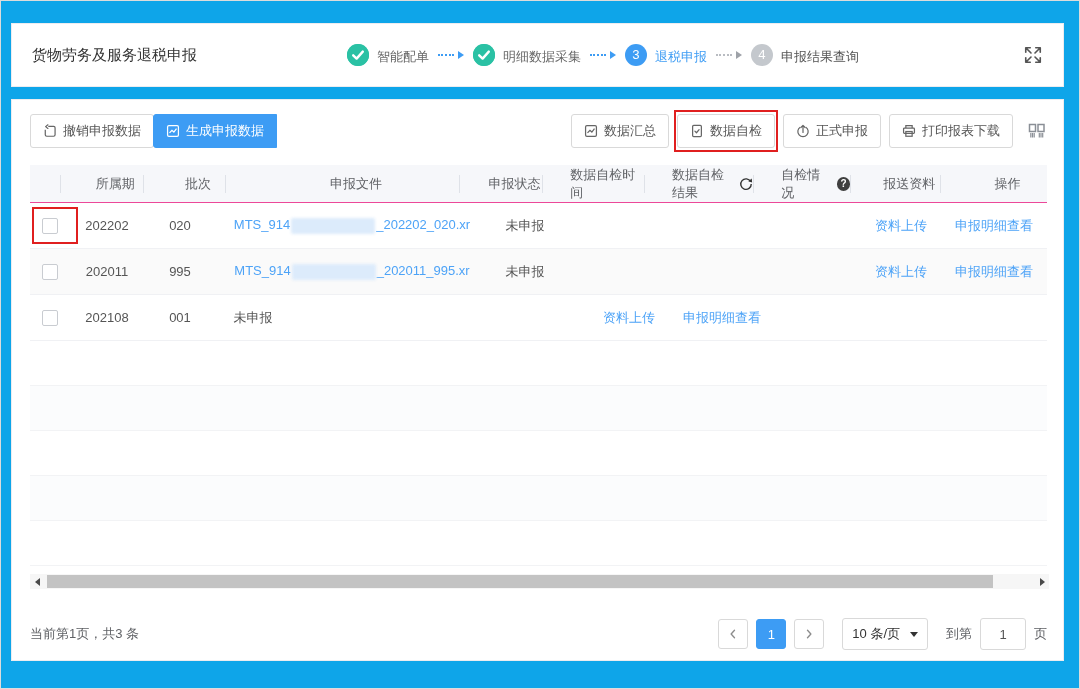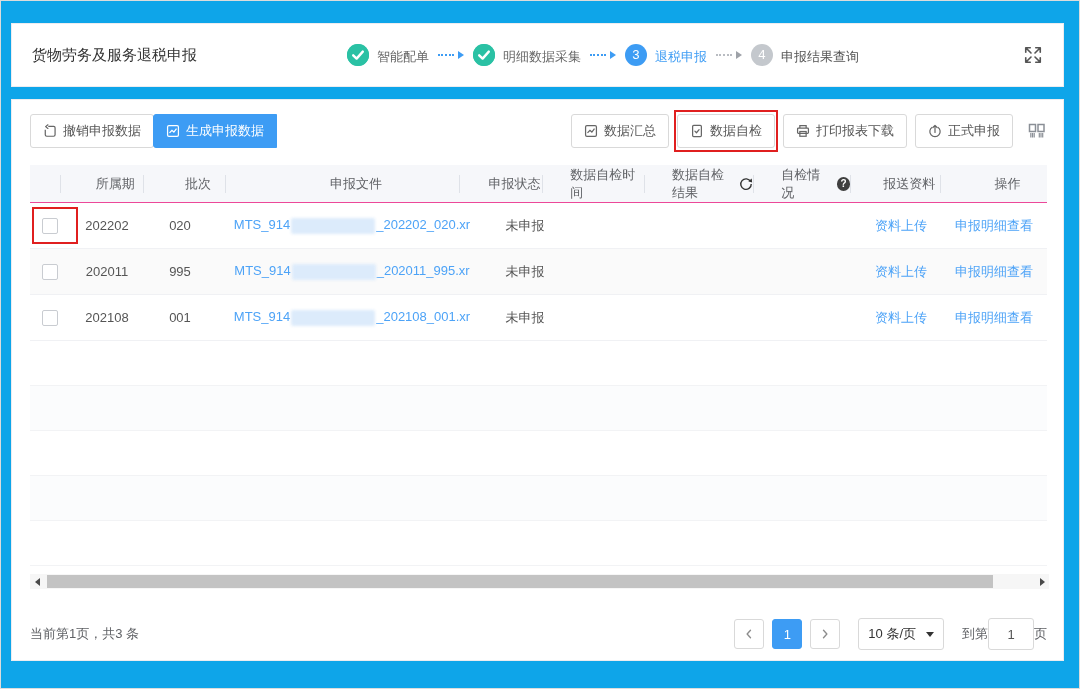--- a/index.html
+++ b/index.html
@@ -74,21 +74,21 @@
   
   .pager{position:absolute;left:18px;right:16px;top:516px;height:36px;display:flex;align-items:center;
          justify-content:space-between;font-size:13px;color:#606266;}
   .pg-controls{display:flex;align-items:center;gap:8px;}
   .pg-btn{width:30px;height:30px;border:1px solid #d9d9d9;border-radius:3px;background:#fff;display:flex;
           align-items:center;justify-content:center;box-sizing:border-box;cursor:pointer;color:#8c8c8c;}
   .pg-btn.active{background:#3d9cf4;border-color:#3d9cf4;color:#fff;font-size:13px;}
   .pg-select{height:32px;border:1px solid #d9d9d9;border-radius:3px;display:flex;align-items:center;gap:10px;
              padding:0 9px;background:#fff;box-sizing:border-box;cursor:pointer;margin-left:10px;color:#333;}
   .caret{width:0;height:0;border-left:4px solid transparent;border-right:4px solid transparent;border-top:5px solid #333;}
-  .pg-goto{display:flex;align-items:center;margin-left:10px;}
+  .pg-goto{display:flex;align-items:center;gap:8px;margin-left:10px;}
   .pg-input{width:46px;height:32px;border:1px solid #d9d9d9;border-radius:3px;text-align:center;font-size:13px;
             color:#555;box-sizing:border-box;background:#fff;font-family:inherit;}
   svg{display:block;}
 </style>
 </head>
 <body>
 
 <div id="screen">
 
   <div class="card header-card">
@@ -192,36 +192,36 @@
                   <polyline points="5.6,8.2 7.4,10 10.4,6.4" stroke-linecap="round" stroke-linejoin="round"></polyline>
                 </svg>
             </span>
             <span>数据自检</span>
           </button>
         </span>
 
         <button class="btn">
           <span class="icon14">
             <svg width="14" height="14" viewBox="0 0 16 16" fill="none" stroke="#666" stroke-width="1.4">
+                <path d="M4.8 3.6a5.9 5.9 0 1 0 6.4 0"></path>
+                <path d="M8 9.6V1.8M5.6 4L8 1.6 10.4 4" stroke-linecap="round" stroke-linejoin="round"></path>
+              </svg>
+          </span>
+          <span>正式申报</span>
+        </button>
+
+        <button class="btn">
+          <span class="icon14">
+            <svg width="14" height="14" viewBox="0 0 16 16" fill="none" stroke="#666" stroke-width="1.4">
                 <path d="M4.4 4.6V1.8h7.2v2.8"></path>
                 <rect x="1.8" y="4.6" width="12.4" height="6" rx="1"></rect>
                 <rect x="4.4" y="8.6" width="7.2" height="5.4"></rect>
               </svg>
           </span>
           <span>打印报表下载</span>
-        </button>
-
-        <button class="btn">
-          <span class="icon14">
-            <svg width="14" height="14" viewBox="0 0 16 16" fill="none" stroke="#666" stroke-width="1.4">
-                <path d="M4.8 3.6a5.9 5.9 0 1 0 6.4 0"></path>
-                <path d="M8 9.6V1.8M5.6 4L8 1.6 10.4 4" stroke-linecap="round" stroke-linejoin="round"></path>
-              </svg>
-          </span>
-          <span>正式申报</span>
         </button>
 
         <span class="grid-icon">
           <svg width="20" height="20" viewBox="0 0 20 20" fill="none" stroke="#8a8f96" stroke-width="1.5">
               <rect x="2.5" y="3.5" width="6" height="7"></rect>
               <rect x="11" y="3.5" width="6" height="7"></rect>
               <path d="M3.8 12v4.5M5.5 12v4.5M7.2 12v4.5M12.3 12v4.5M14 12v4.5M15.7 12v4.5" stroke-width="1.2"></path>
             </svg>
         </span>
       </div>
@@ -294,23 +294,20 @@
             <a class="lnk">申报明细查看</a>
           </div>
       </div>
 
       <div class="tr">
         <div class="td c0">
             <span class="cb"></span>
           </div>
         <div class="td c1">202108</div>
         <div class="td c2">001</div>
-        <div class="td c3">
-          <a class="lnk"><span>MTS_914</span><span class="redact"></span><span>_202108_001.xr</span></a>
-        </div>
         <div class="td c4">未申报</div>
         <div class="td c5"></div>
         <div class="td c6"></div>
         <div class="td c7"></div>
         <div class="td c8">
             <a class="lnk">资料上传</a>
           </div>
         <div class="td c9">
             <a class="lnk">申报明细查看</a>
           </div>

